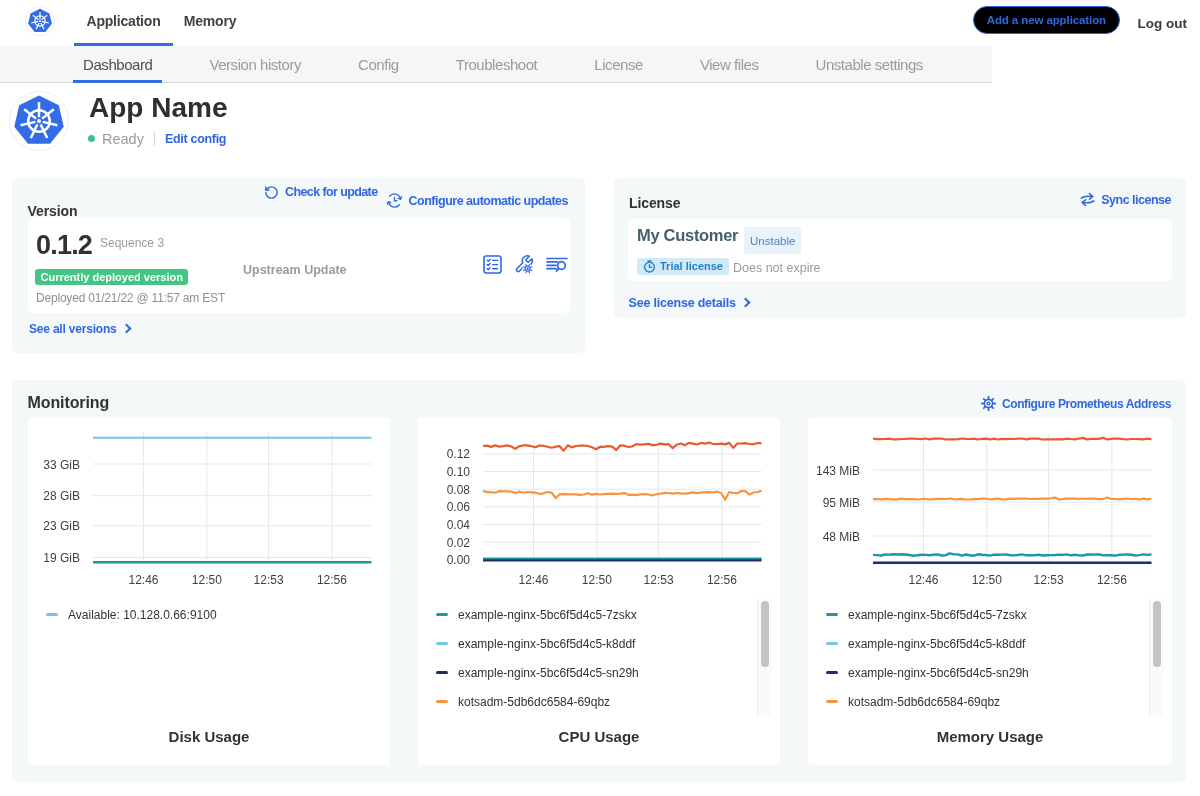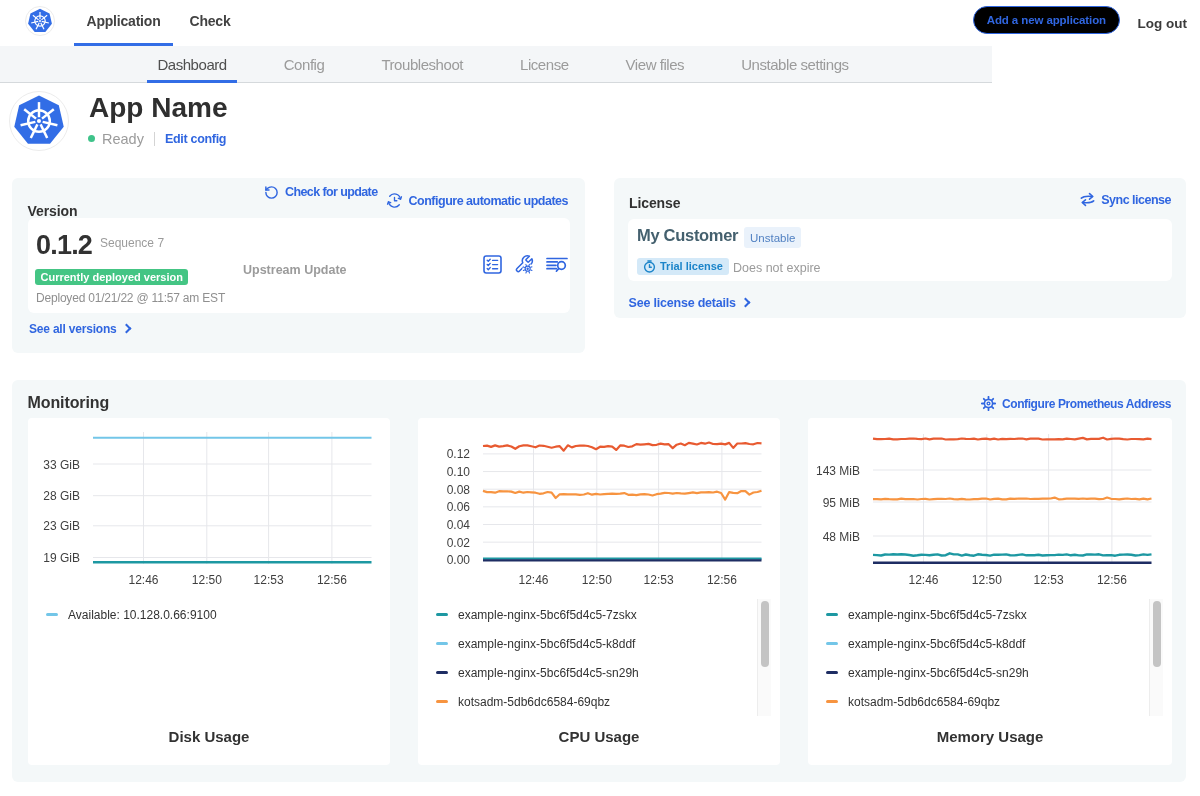--- a/index.html
+++ b/index.html
@@ -49,21 +49,21 @@
 .vseq { position:absolute; left:100px; top:236px; font-size:12px; color:#9b9b9b; }
 .badge-green { position:absolute; left:35px; top:269px; height:16px; background:#44c584; color:#fff; font-size:11px; font-weight:700; border-radius:3px; display:flex; align-items:center; padding:0 5.5px; }
 .vdeployed { position:absolute; left:36px; top:291px; font-size:12px; letter-spacing:-0.2px; color:#8f8f8f; }
 .vupstream { position:absolute; left:243px; top:262.5px; font-size:12.5px; font-weight:700; color:#9b9b9b; }
 .vicons { position:absolute; left:483px; top:254px; display:flex; gap:12px; align-items:center; }
 .seeall { position:absolute; left:29px; top:322px; font-size:12px; letter-spacing:-0.2px;justify-content:center; }
 
 
 .lbox { left:628px; top:218.5px; width:544px; height:62.5px; }
 .custname { position:absolute; left:637px; top:225.5px; font-size:16.5px; font-weight:700; letter-spacing:-0.3px; color:#44606e; }
-.badge-unstable { position:absolute; left:744px; top:227px; height:21px; background:#eaf2fb; border-radius:3px; color:#5181c2; font-size:11.5px; display:flex; align-items:center; padding:0 6px; }
+.badge-unstable { position:absolute; left:744px; top:227px; height:27px; background:#eaf2fb; border-radius:3px; color:#5181c2; font-size:11.5px; display:flex; align-items:center; padding:0 6px; }
 .badge-trial { position:absolute; left:637px; top:257.5px; height:17px; background:#d4e9f8; border-radius:3px; color:#1b84c9; font-size:11px; font-weight:700; display:flex; align-items:center; padding:0 6px; gap:4px; }
 .noexpire { position:absolute; left:733px; top:260.5px; font-size:12.5px; color:#9b9b9b; }
 .seelic { position:absolute; left:628.5px; top:296px; font-size:12.5px; letter-spacing:-0.2px; }
 .synclink { position:absolute; top:192px; right:29px; }
 
 
 .mhead { font-size:16px !important; }
 .promlink { position:absolute; top:396px; right:29px; font-size:12px; letter-spacing:-0.4px; }
 .chartcard { position:absolute; top:418px; width:362px; height:347px; background:#fff; border-radius:4px; }
 .cc1 { left:28px; } .cc2 { left:418px; } .cc3 { left:808px; width:364px; }
@@ -76,20 +76,21 @@
 .ctitle { position:absolute; left:0; top:728px; width:100%; text-align:center; font-size:15px; font-weight:700; color:#323232; }
 .cc1 .ctitle, .cc2 .ctitle, .cc3 .ctitle { top:310px; }
 
 .chev { display:inline-block; width:7px; height:7px; border-right:2px solid #3066e0; border-top:2px solid #3066e0; transform:rotate(45deg); margin-left:6px; margin-bottom:1px; }
 </style>
 </head>
 <body>
 
 <div class="subnav">
   <div class="item active">Dashboard</div>
+  <div class="item">Version history</div>
   <div class="item">Config</div>
   <div class="item">Troubleshoot</div>
   <div class="item">License</div>
   <div class="item">View files</div>
   <div class="item">Unstable settings</div>
 </div>
 
 <div class="topnav">
   <div class="k8slogo logo-top">
       <svg width="26" height="26" viewBox="0 0 100 100">
@@ -101,21 +102,21 @@
           <line x1="56.8" y1="51.6" x2="84.1" y2="57.8"></line>
           <line x1="53.0" y1="56.3" x2="65.2" y2="81.5"></line>
           <line x1="47.0" y1="56.3" x2="34.8" y2="81.5"></line>
           <line x1="43.2" y1="51.6" x2="15.9" y2="57.8"></line>
           <line x1="44.5" y1="45.6" x2="22.6" y2="28.2"></line>
         </g>
         <circle cx="50" cy="50" r="3.8" fill="#fff"></circle>
       </svg>
     </div>
   <div class="tab app">Application</div>
-  <div class="tab gitops">Check</div>
+  <div class="tab gitops">Memory</div>
   <div class="addbtn">Add a new application</div>
   <div class="logout">Log out</div>
 </div>
 
 <div class="k8slogo appicon">
     <svg width="54" height="54" viewBox="0 0 100 100">
       <polygon points="50.0,3.0 86.7,20.7 95.8,60.5 70.4,92.3 29.6,92.3 4.2,60.5 13.3,20.7" fill="#326de6"></polygon>
       <g stroke="#fff" stroke-width="4.6" fill="none">
         <circle cx="50" cy="50" r="20"></circle>
         <line x1="50.0" y1="43.0" x2="50.0" y2="15.0"></line>
@@ -145,21 +146,21 @@
     </svg>Check for update</span>
 <span class="bluelink lk2"><svg width="17" height="17" viewBox="0 0 24 24" fill="none" stroke="#3066e0" stroke-width="1.9" stroke-linecap="round" stroke-linejoin="round">
       <path d="M5.2 6 A8.6 8.6 0 0 1 20.4 10"></path>
       <path d="M17.4 8.9 L20.6 10.2 21.8 6.8"></path>
       <path d="M18.8 18 A8.6 8.6 0 0 1 3.6 14"></path>
       <path d="M6.6 15.1 L3.4 13.8 2.2 17.2"></path>
       <path d="M12 7.8 V12.4 H15.3"></path>
     </svg>Configure automatic updates</span>
 <div class="whitebox vbox"></div>
 <div class="vnum">0.1.2</div>
-<div class="vseq">Sequence 7</div>
+<div class="vseq">Sequence 3</div>
 <div class="badge-green">Currently deployed version</div>
 <div class="vdeployed">Deployed 01/21/22 @ 11:57 am EST</div>
 <div class="vupstream">Upstream Update</div>
 <div class="vicons">
     <svg width="19" height="19" viewBox="0 0 19 19" fill="none" stroke="#3066e0">
       <rect x="1" y="1" width="17" height="17" rx="2.2" stroke-width="1.6"></rect>
       <g stroke-width="1.4" stroke-linecap="round" stroke-linejoin="round">
         <path d="M4.2 5.2 L5.3 6.3 L7.2 4.2"></path>
         <path d="M4.2 9.4 L5.3 10.5 L7.2 8.4"></path>
         <path d="M4.2 13.6 L5.3 14.7 L7.2 12.6"></path>

